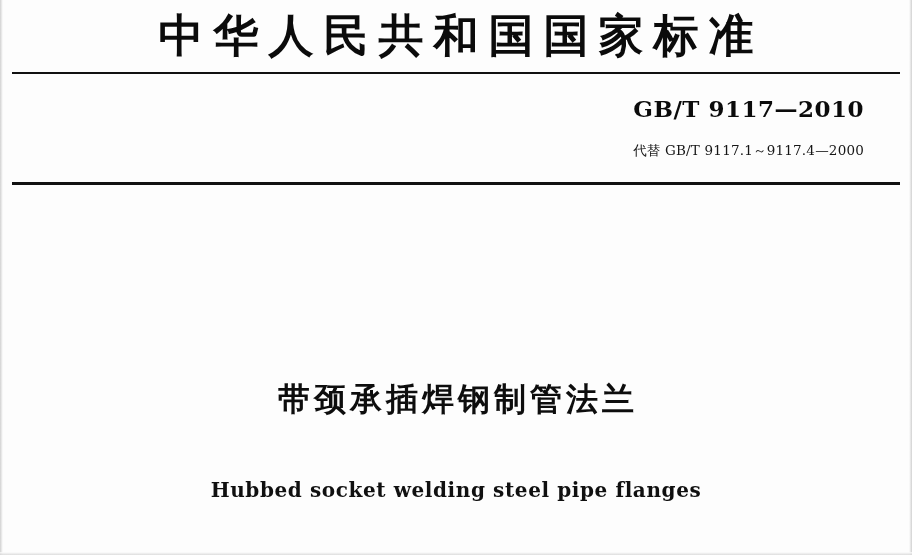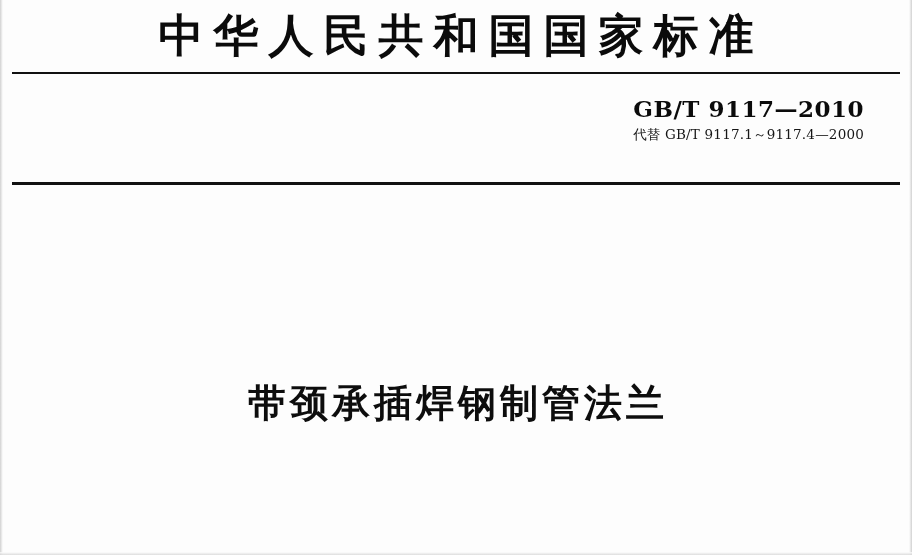--- a/index.html
+++ b/index.html
@@ -63,21 +63,21 @@
   .std-number {
     font-family: "DejaVu Serif", "Liberation Serif", serif;
     font-weight: 700;
     font-size: 23px;
     letter-spacing: 0.5px;
     color: #0b0b0b;
     line-height: 1.1;
     white-space: nowrap;
   }
   .std-replaces {
-    margin-top: 5px;
+    margin-top: 21px;
     font-family: "DejaVu Serif", "Liberation Serif", serif;
     font-size: 13.5px;
     letter-spacing: 0.2px;
     color: #161616;
     white-space: nowrap;
   }
 
   
   .rule-mid {
     position: absolute;
@@ -90,21 +90,21 @@
 
   
   .doc-title-cn {
     position: absolute;
     left: 0;
     top: 378px;
     width: 912px;
     text-align: center;
     font-family: "DejaVu Sans", "Liberation Sans", sans-serif;
     font-weight: 700;
-    font-size: 38px;
+    font-size: 32px;
     letter-spacing: 4px;
     text-indent: 4px;
     color: #0d0d0d;
     white-space: nowrap;
   }
 
   
   .doc-title-en {
     position: absolute;
     left: 0;
@@ -163,14 +163,15 @@
 
   <div class="std-number-block">
     <div class="std-number">GB/T 9117—2010</div>
     <div class="std-replaces">代替 GB/T 9117.1～9117.4—2000</div>
   </div>
 
   <div class="rule-mid"></div>
 
   <div class="doc-title-cn">带颈承插焊钢制管法兰</div>
 
+  <div class="doc-title-en">Hubbed socket welding steel pipe flanges</div>
 
 </div>
 
 </body></html>

